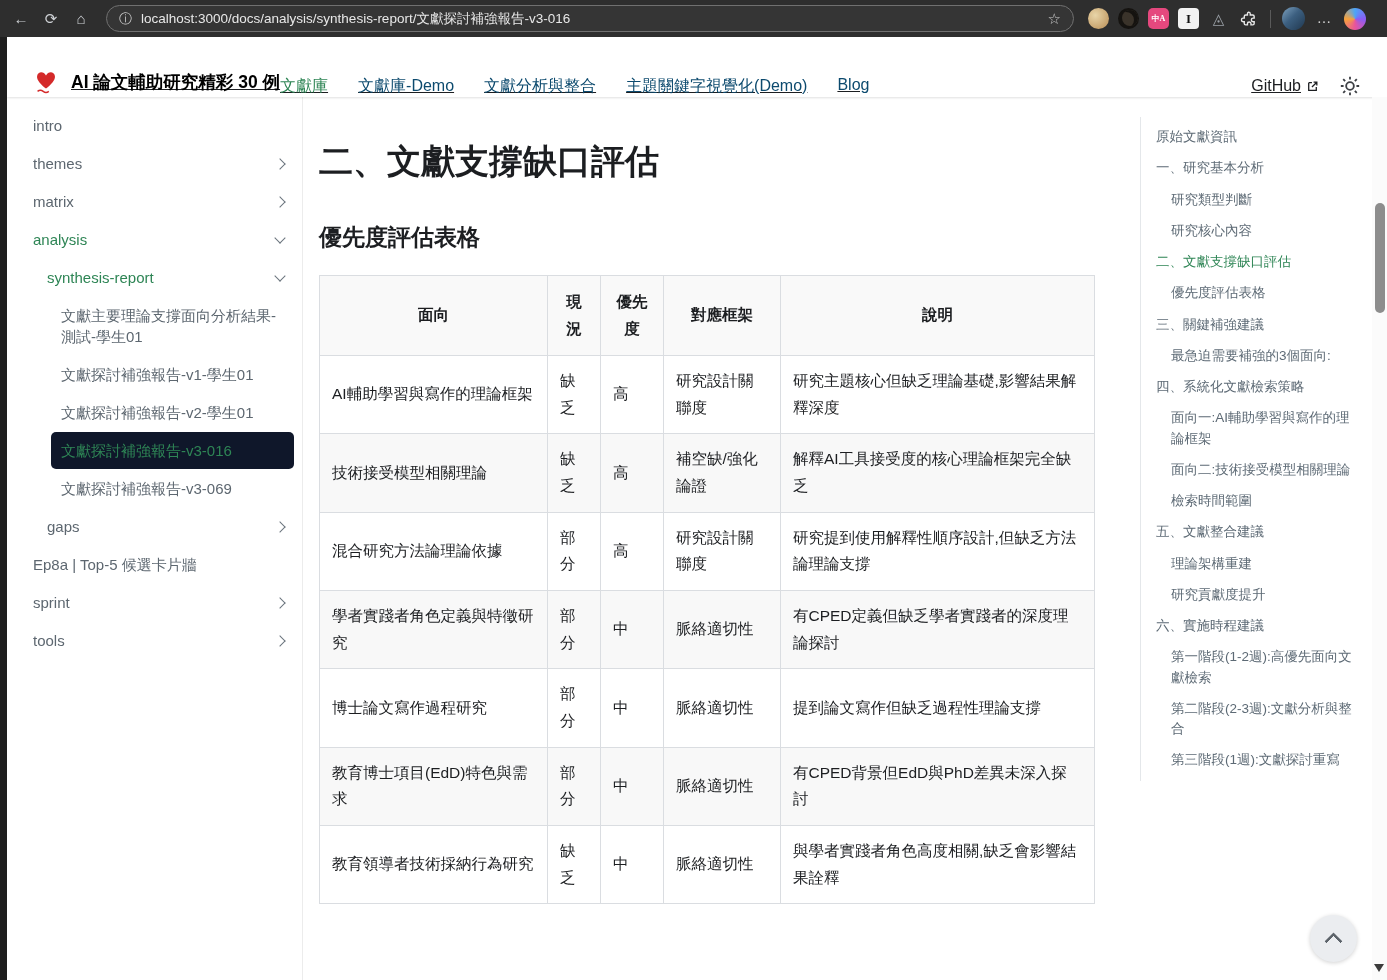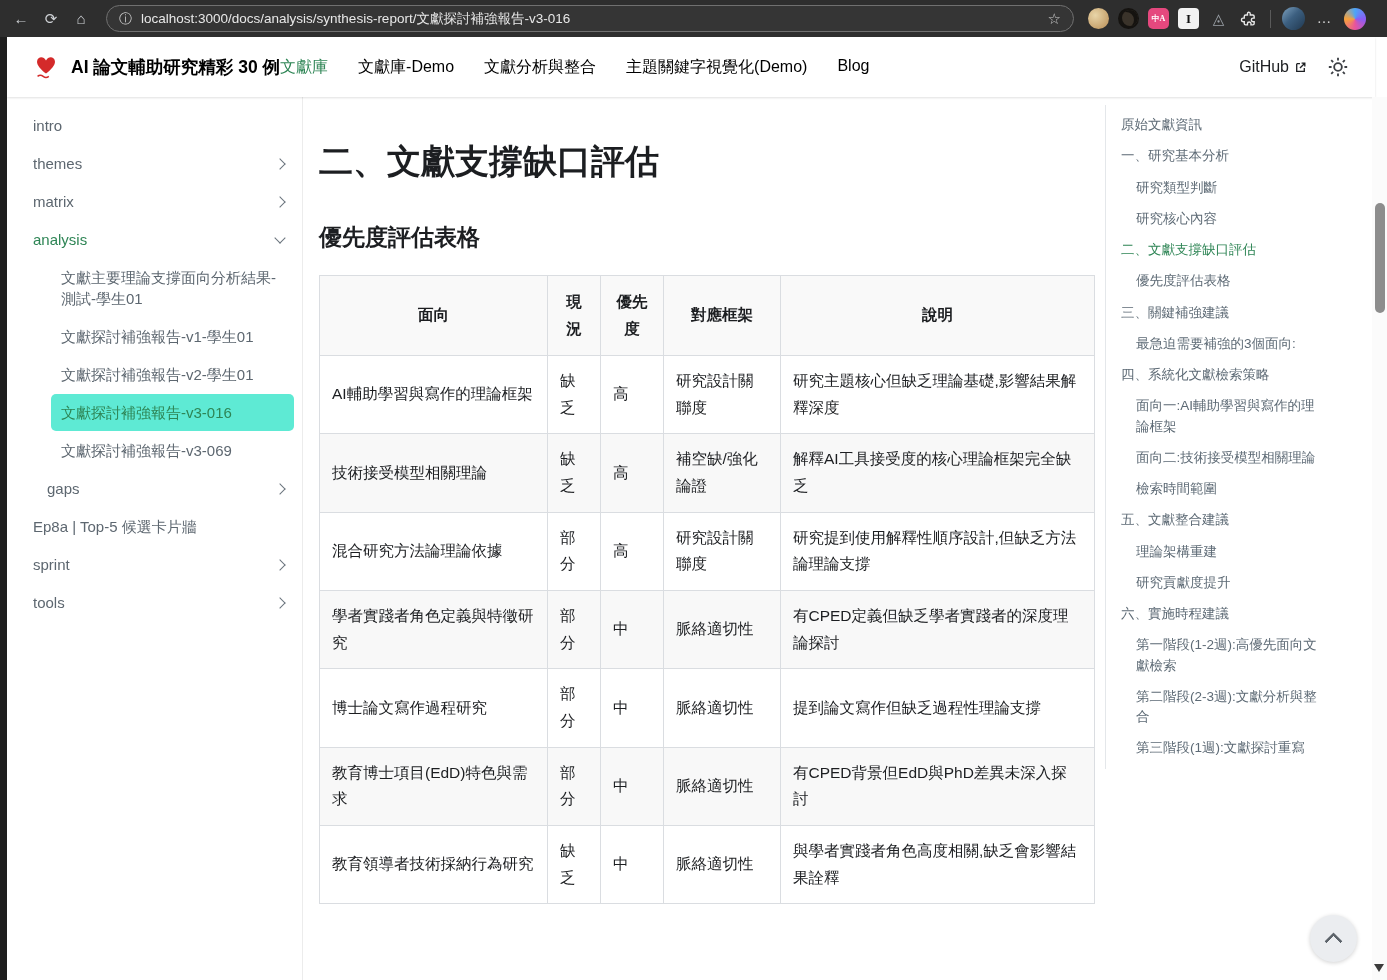--- a/index.html
+++ b/index.html
@@ -41,66 +41,66 @@
     background:linear-gradient(135deg,#7fa3c0 0%, #3c5f80 45%, #20384f 100%); }
   .ext-dots { color:#d6d6d6; font-size:14px; letter-spacing:1px; }
   .ext-copilot { border-radius:50%; width:22px; height:22px;
     background:conic-gradient(#4ba6f7,#8a5cf6,#e9549b,#f7a23b,#4ba6f7); }
 
   
   .left-edge { position:absolute; left:0; top:37px; width:7px; bottom:0; background:#1e1e1e; z-index:15; }
 
   
   .navbar {
-    position:absolute; top:37px; left:7px; right:12px; height:60px; background:#ffffff;
-    display:flex; align-items:center; padding:0 26px 0 24px;
-    box-shadow:0 1px 2px 0 rgba(0,0,0,0.12); z-index:10;
+    position:absolute; top:37px; left:7px; right:0; height:60px; background:#ffffff;
+    display:flex; align-items:flex-end; padding:0 26px 0 24px;
+    box-shadow:0 1px 2px 0 rgba(0,0,0,0.12); z-index:10;text-decoration:underline;
   }
   .brand { display:flex; align-items:center; gap:10px; font-weight:bold; font-size:17.5px; color:#000; white-space:nowrap; }
   .logo-heart { width:30px; height:30px; flex:0 0 auto; }
   .nav-links { display:flex; gap:30px; font-size:16px; white-space:nowrap; }
-  .nav-link { color:#000000; text-decoration:none; cursor:pointer; }
+  .nav-link { color:#0c4a6e; text-decoration:none; cursor:pointer; }
   .nav-link.active { color:#2e8555; }
   .nav-right { margin-left:auto; display:flex; align-items:center; gap:20px; font-size:16px; }
   .github-link { display:flex; align-items:center; gap:5px; color:#1c1e21; cursor:pointer; }
 
   
   .sidebar {
     position:absolute; top:97px; left:7px; width:296px; bottom:0;
     border-right:1px solid #ececec; padding:10px 8px 0 16px; overflow:hidden;
     font-size:15px; color:#5d6770;
   }
   .menu-item {
     display:flex; align-items:center; justify-content:space-between;
     padding:8px 10px; border-radius:5px; cursor:pointer; line-height:1.4; margin-bottom:1px;
   }
   .menu-item .lbl { flex:1 1 auto; }
   .menu-item.lv2 { margin-left:14px; }
   .menu-item.lv3 { margin-left:28px; }
   .menu-item.green { color:#2e8555; }
-  .menu-item.active { color:#2e8555; background:#5eead4; }
+  .menu-item.active { color:#2e8555; background:#0f172a; }
   .chev { flex:0 0 auto; width:8px; height:8px; border-right:1.8px solid #6a747d; border-bottom:1.8px solid #6a747d; margin-left:8px; }
   .chev-r { transform:rotate(-45deg); }
   .chev-d { transform:rotate(45deg); margin-top:-4px; }
 
   
   .main { position:absolute; top:97px; left:303px; width:837px; bottom:0; overflow:hidden; padding-left:16px; }
   .doc-h1 { font-size:34px; font-weight:800; margin:42px 0 0 0; color:#1c1e21; }
   .doc-h2 { font-size:23px; font-weight:700; margin:37px 0 22px 0; color:#1c1e21; }
   table.prio { border-collapse:collapse; table-layout:fixed; width:775px; font-size:15.5px; }
   table.prio th, table.prio td {
     border:1px solid #dadde1; padding:12px 12px; line-height:1.72; vertical-align:middle;
     overflow-wrap:break-word; word-break:break-word;
   }
   table.prio th { font-weight:700; text-align:center; background:rgba(0,0,0,0.022); height:80px; }
   table.prio td { height:78px; }
   table.prio tbody tr:nth-child(even) td { background:rgba(0,0,0,0.028); }
 
   
-  .toc { position:absolute; left:1105px; top:97px; width:226px; bottom:0; padding-top:8px; font-size:13.5px; }
+  .toc { position:absolute; left:1140px; top:97px; width:226px; bottom:0; padding-top:20px; font-size:13.5px; }
   .toc-list { border-left:1px solid #e4e7ea; padding:10px 6px 10px 15px; display:flex; flex-direction:column; gap:11px; }
   .toc-item { color:#5d6a75; line-height:1.5; cursor:pointer; text-decoration:none; }
   .toc-item.lv2 { padding-left:15px; }
   .toc-item.active { color:#2e8555; }
 
   
   .scrollbar { position:absolute; right:0; top:97px; width:15px; bottom:0; background:#fbfbfb; z-index:12; }
   .sb-thumb { position:absolute; right:2px; top:106px; width:10px; height:110px; background:#8d8d8d; border-radius:5px; }
   .sb-arrow { position:absolute; right:3px; bottom:8px; width:0; height:0;
     border-left:5px solid transparent; border-right:5px solid transparent; border-top:8px solid #3c3c3c; }
@@ -186,20 +186,24 @@
         <span class="chev chev-r"></span>
       </div>
       <div class="menu-item lv1">
         <span class="lbl">matrix</span>
         <span class="chev chev-r"></span>
       </div>
       <div class="menu-item lv1 green">
         <span class="lbl">analysis</span>
         <span class="chev chev-d"></span>
       </div>
+      <div class="menu-item lv2 green">
+        <span class="lbl">synthesis-report</span>
+        <span class="chev chev-d"></span>
+      </div>
       <div class="menu-item lv3">
         <span class="lbl">文獻主要理論支撐面向分析結果-測試-學生01</span>
       </div>
       <div class="menu-item lv3">
         <span class="lbl">文獻探討補強報告-v1-學生01</span>
       </div>
       <div class="menu-item lv3">
         <span class="lbl">文獻探討補強報告-v2-學生01</span>
       </div>
       <div class="menu-item lv3 active">

